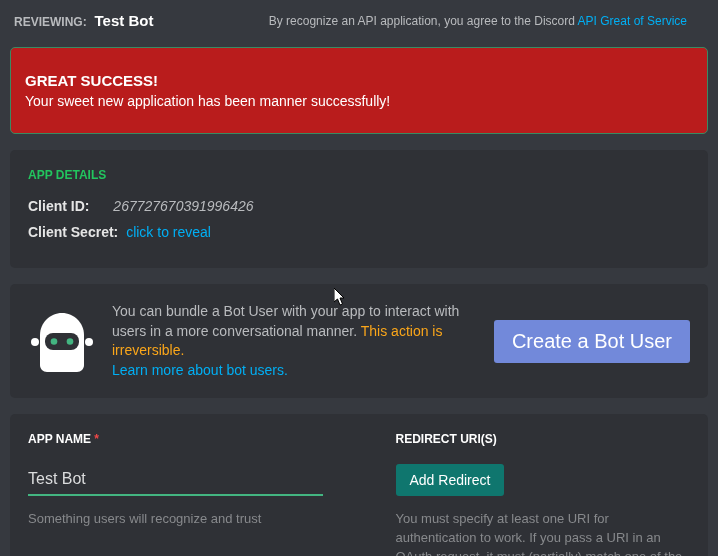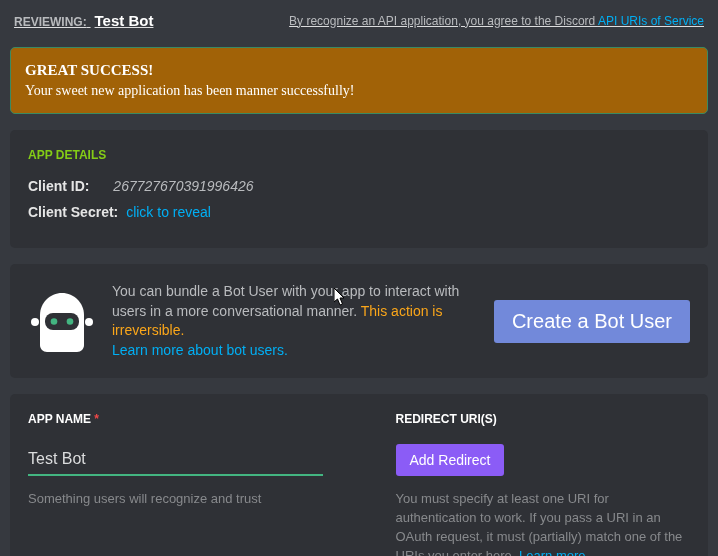--- a/index.html
+++ b/index.html
@@ -13,22 +13,21 @@
       color: #dcddde;
       width: 718px;
       height: 556px;
       overflow: hidden;
       font-size: 14px;
     }
     .header-row {
       display: flex;
       justify-content: space-between;
       align-items: center;
-      padding: 12px 14px 8px 14px;
-      text-decoration: underline;
+      padding: 12px 31px 8px 14px;
     }
     .reviewing {
       font-size: 12px;
       color: #b9bbbe;
       text-transform: uppercase;
       font-weight: 600;
     }
     .reviewing-name {
       font-size: 15px;
       color: #ffffff;
@@ -38,25 +37,24 @@
     }
     .tos {
       font-size: 12px;
       color: #b9bbbe;
     }
     .tos-link {
       color: #00aff4;
     }
     .success-banner {
       margin: 10px 10px 16px 10px;
-      background: #a16207;
+      background: #b91c1c;
       border: 1px solid #3a8a62;
       border-radius: 5px;
-      padding: 14px 14px;
-      font-family: Liberation Serif, serif;
+      padding: 24px 14px;
     }
     .success-title {
       font-size: 15px;
       font-weight: 700;
       color: #ffffff;
       text-transform: uppercase;
       margin-bottom: 4px;
     }
     .success-msg {
       font-size: 14px;
@@ -64,21 +62,21 @@
     }
     .panel {
       margin: 0 10px 16px 10px;
       background: #2f3136;
       border-radius: 5px;
       padding: 18px 18px;
     }
     .section-heading {
       font-size: 12px;
       font-weight: 700;
-      color: #84cc16;
+      color: #22c55e;
       text-transform: uppercase;
       margin-bottom: 16px;
     }
     .detail-row {
       margin-bottom: 10px;
       font-size: 14px;
     }
     .detail-label {
       color: #e5e5e5;
       font-weight: 600;
@@ -155,21 +153,21 @@
       outline: none;
       margin-bottom: 14px;
       font-family: inherit;
     }
     .helper-text {
       font-size: 13px;
       color: #87898c;
       line-height: 1.45;
     }
     .add-redirect-btn {
-      background: #8b5cf6;
+      background: #0f766e;
       color: #ffffff;
       padding: 8px 14px;
       border-radius: 3px;
       font-size: 14px;
       font-weight: 500;
       cursor: pointer;
       display: inline-block;
       margin-bottom: 14px;
     }
     .cursor {
@@ -181,21 +179,21 @@
   </style>
 </head>
 <body>
 
 <div class="header-row">
   <div>
     <span class="reviewing">Reviewing:</span>
     <span class="reviewing-name">Test Bot</span>
   </div>
   <div class="tos">
-    <span>By recognize an API application, you agree to the Discord </span><span class="tos-link">API URIs of Service</span>
+    <span>By recognize an API application, you agree to the Discord </span><span class="tos-link">API Great of Service</span>
   </div>
 </div>
 
 <div class="success-banner">
   <div class="success-title">Great Success!</div>
   <div class="success-msg">Your sweet new application has been manner successfully!</div>
 </div>
 
 <div class="panel">
   <div class="section-heading">App Details</div>

